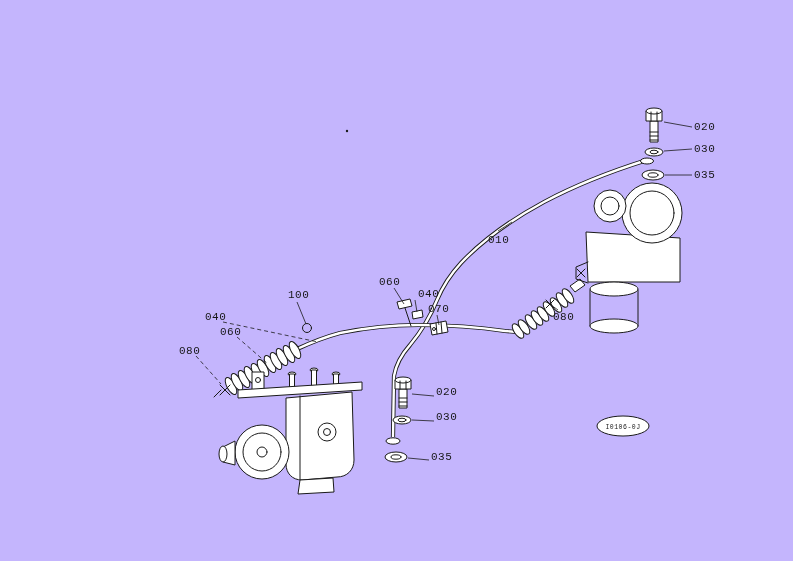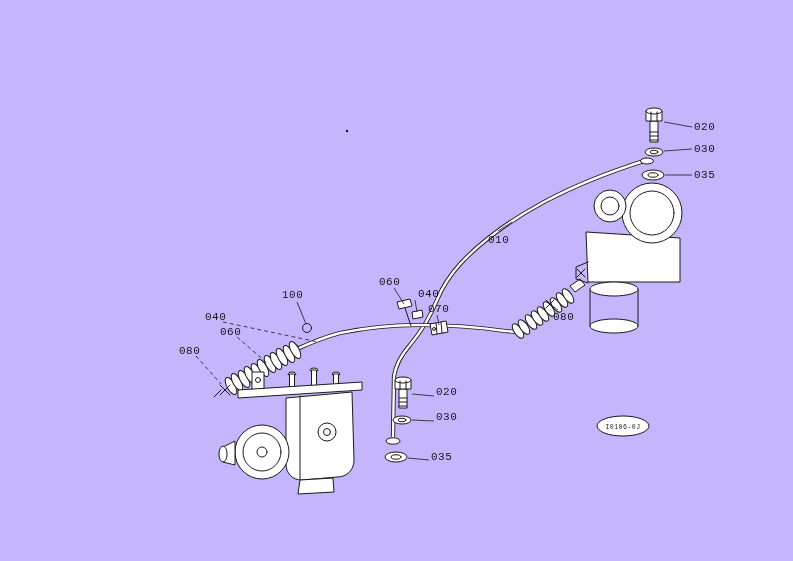--- a/index.html
+++ b/index.html
@@ -200,20 +200,20 @@
   </svg>
 
   <span class="callout" style="left:694px;top:121px">020</span>
   <span class="callout" style="left:694px;top:143px">030</span>
   <span class="callout" style="left:694px;top:169px">035</span>
   <span class="callout" style="left:488px;top:234px">010</span>
   <span class="callout" style="left:379px;top:276px">060</span>
   <span class="callout" style="left:418px;top:288px">040</span>
   <span class="callout" style="left:428px;top:303px">070</span>
   <span class="callout" style="left:553px;top:311px">080</span>
-  <span class="callout" style="left:282px;top:289px">100</span>
+  <span class="callout" style="left:288px;top:289px">100</span>
   <span class="callout" style="left:205px;top:311px">040</span>
   <span class="callout" style="left:220px;top:326px">060</span>
   <span class="callout" style="left:179px;top:345px">080</span>
   <span class="callout" style="left:436px;top:386px">020</span>
   <span class="callout" style="left:436px;top:411px">030</span>
   <span class="callout" style="left:431px;top:451px">035</span>
 </div>
 
 </body></html>

